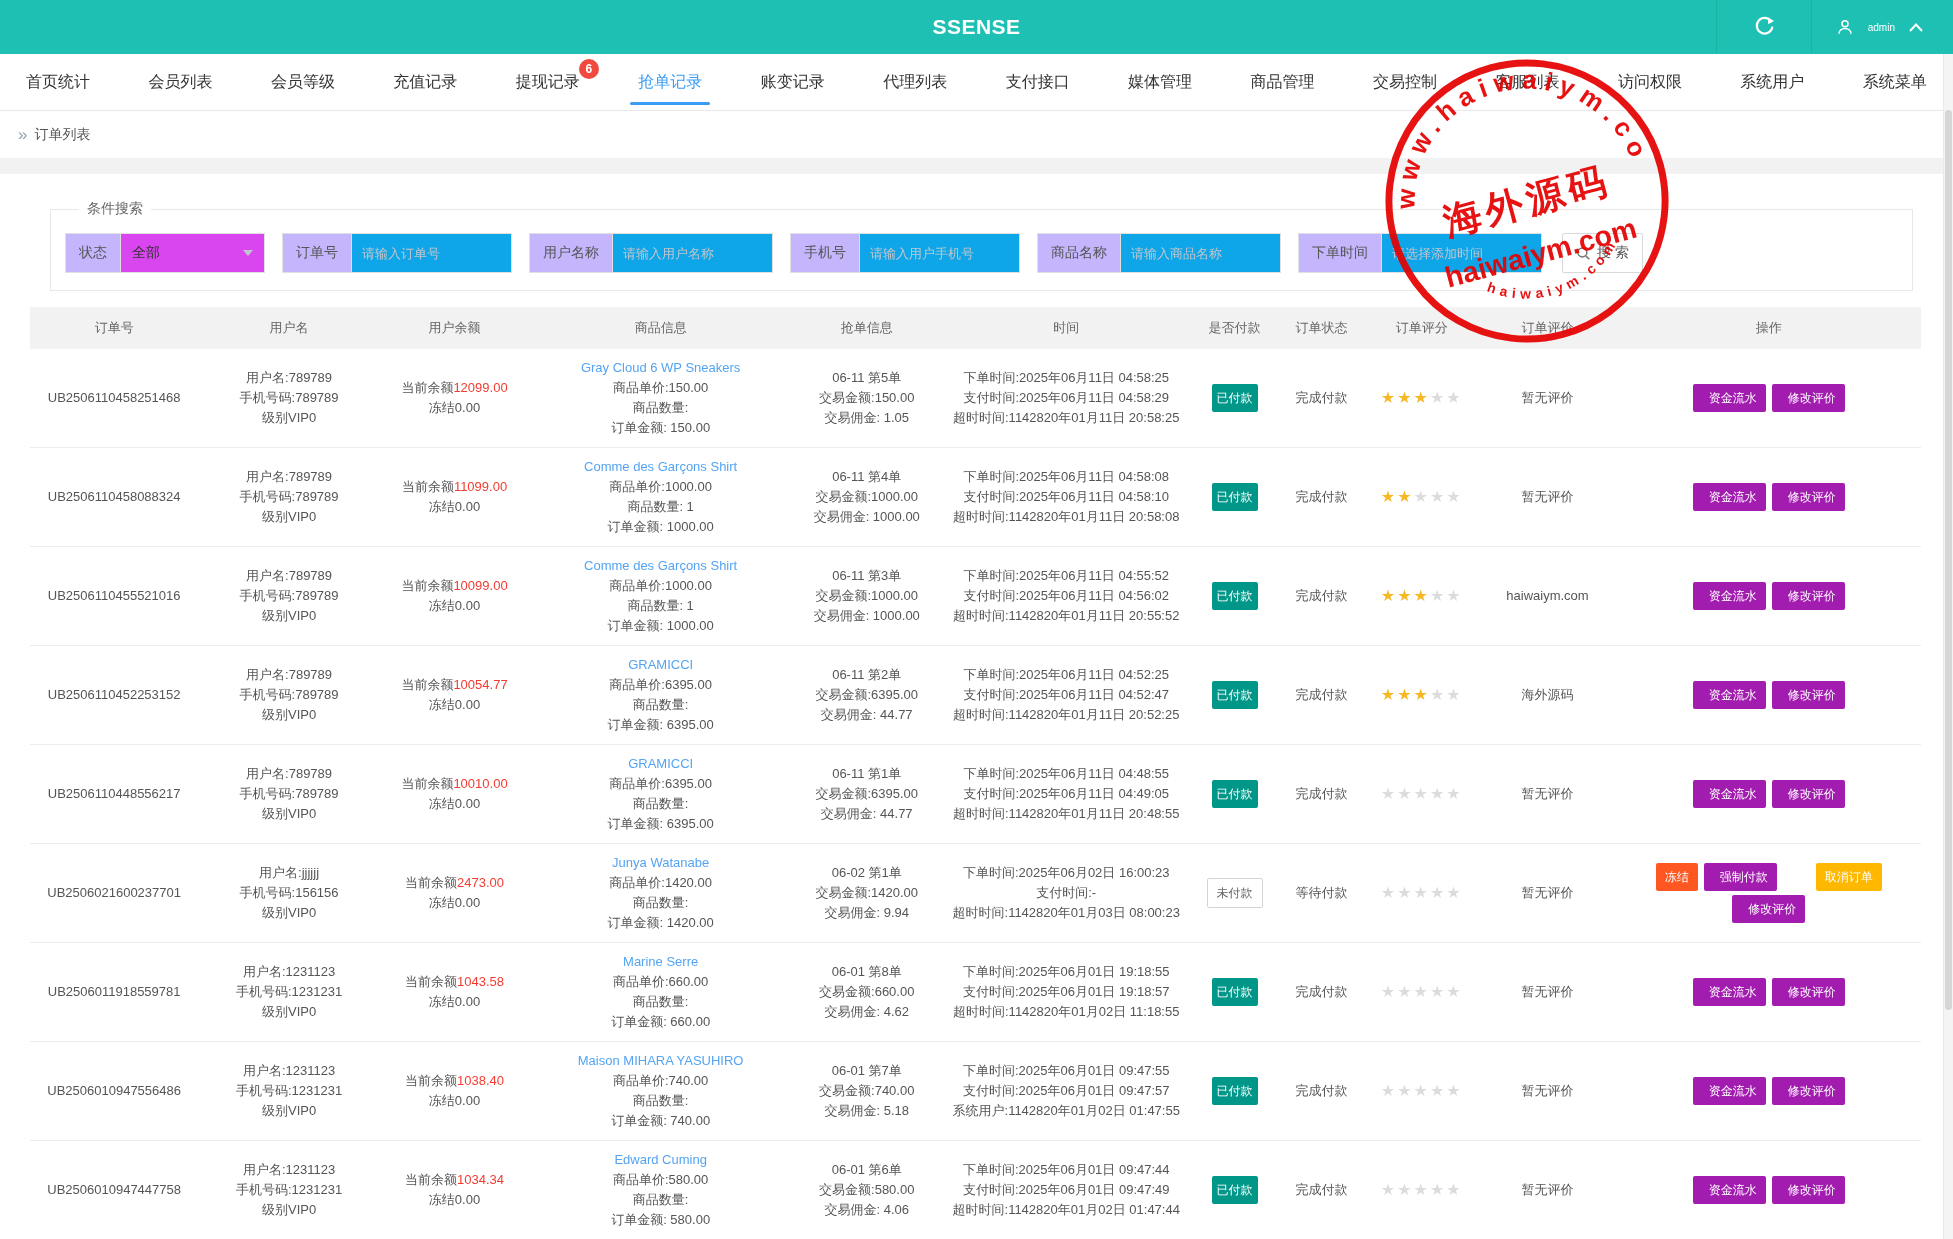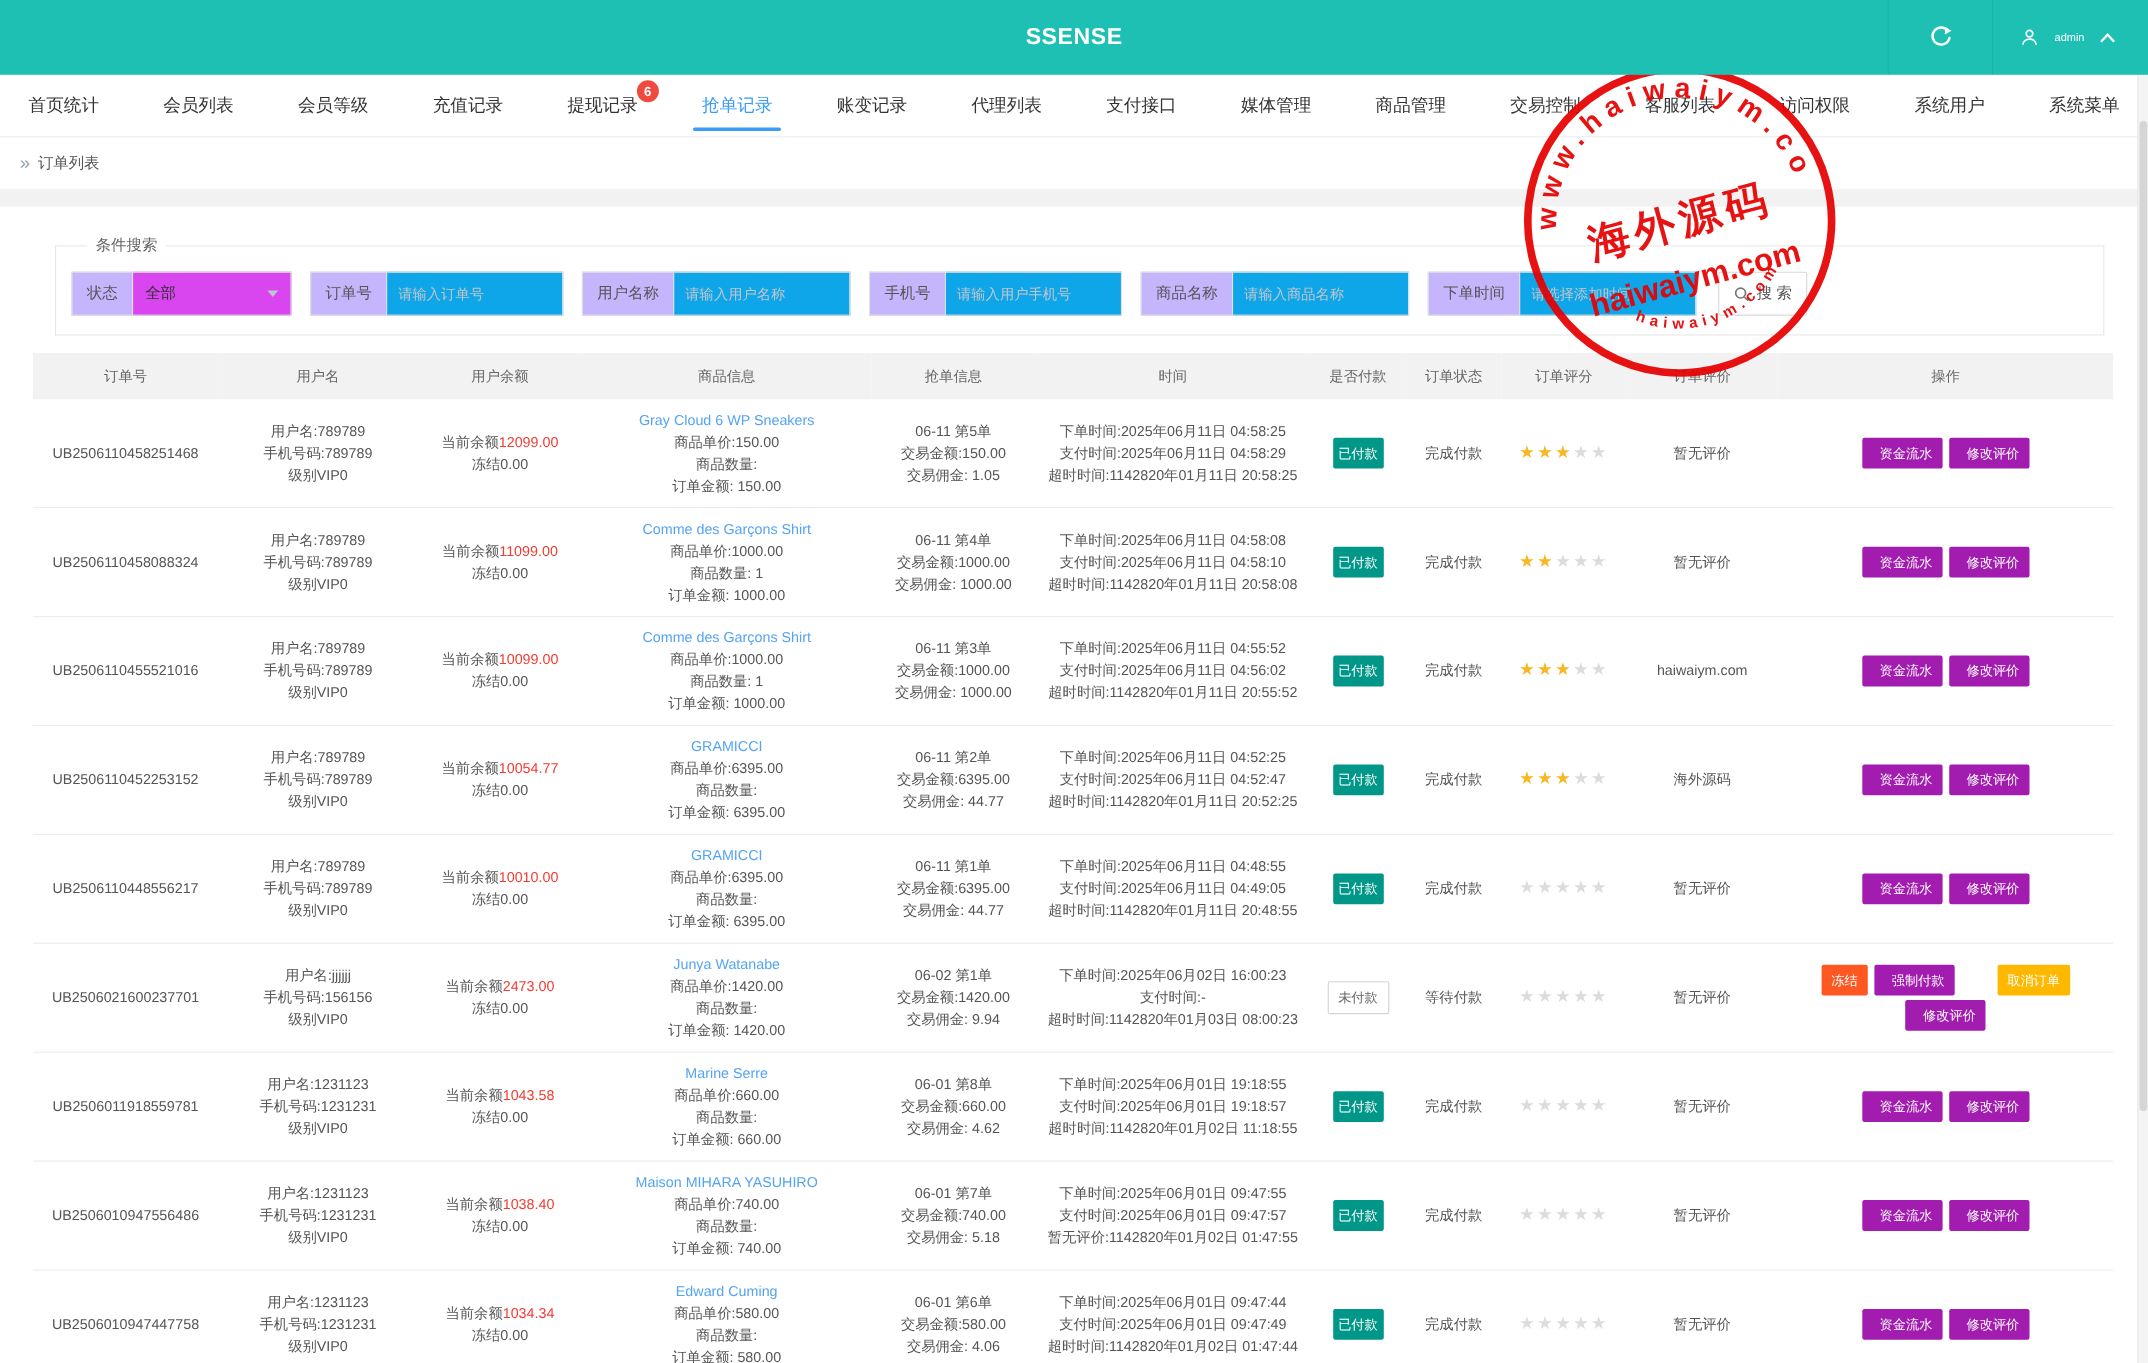--- a/index.html
+++ b/index.html
@@ -1,21 +1,21 @@
 <!DOCTYPE html>
 <html><head>
 <meta charset="utf-8">
 <style>
 *{margin:0;padding:0;box-sizing:border-box;}
 html,body{width:1953px;height:1239px;overflow:hidden;background:#fff;
   font-family:"Liberation Sans","DejaVu Sans",sans-serif;}
 .app{position:relative;width:1953px;height:1239px;overflow:hidden;}
 
 
-.header{height:68px;background:#1ec0b4;display:flex;align-items:center;position:relative;color:#fff;z-index:60;}
+.header{height:54px;background:#1ec0b4;display:flex;align-items:center;position:relative;color:#fff;z-index:60;}
 .header-title{position:absolute;left:0;right:0;text-align:center;font-size:21px;font-weight:bold;letter-spacing:.5px;}
 .header-right{margin-left:auto;display:flex;align-items:stretch;height:100%;position:relative;z-index:2;}
 .refresh-btn{width:96px;display:flex;align-items:center;justify-content:center;border-left:1px solid rgba(0,0,0,.08);border-right:1px solid rgba(0,0,0,.08);cursor:pointer;}
 .user-menu{display:flex;align-items:center;gap:14px;padding:0 30px 0 24px;font-size:10px;cursor:pointer;}
 
 
 .nav{height:57px;display:flex;align-items:center;justify-content:space-between;padding:0 24px;border-bottom:1px solid #e8e8e8;background:#fff;}
 .tab{position:relative;font-size:16px;color:#333;cursor:pointer;height:100%;display:flex;align-items:center;padding:0 2px;}
 .tab .tab-label{white-space:nowrap;}
 .tab.active .tab-label{color:#3a9cf5;}
@@ -558,21 +558,21 @@
               <div>
                 <div>06-01 第7单</div>
                 <div>交易金额:740.00</div>
                 <div>交易佣金: 5.18</div>
               </div>
             </td>
             <td>
               <div>
                 <div>下单时间:2025年06月01日 09:47:55</div>
                 <div>支付时间:2025年06月01日 09:47:57</div>
-                <div>暂无评价:1142820年01月02日 01:47:55</div>
+                <div>系统用户:1142820年01月02日 01:47:55</div>
               </div>
             </td>
             <td><span class="badge-paid">已付款</span></td>
             <td><span>完成付款</span></td>
             <td><span class="stars"><span>★</span><span>★</span><span>★</span><span>★</span><span>★</span></span></td>
             <td><span>暂无评价</span></td>
             <td>
               <div><span class="btn btn-teal">资金流水</span><span class="btn btn-teal">修改评价</span></div>
             </td>
           </tr>

